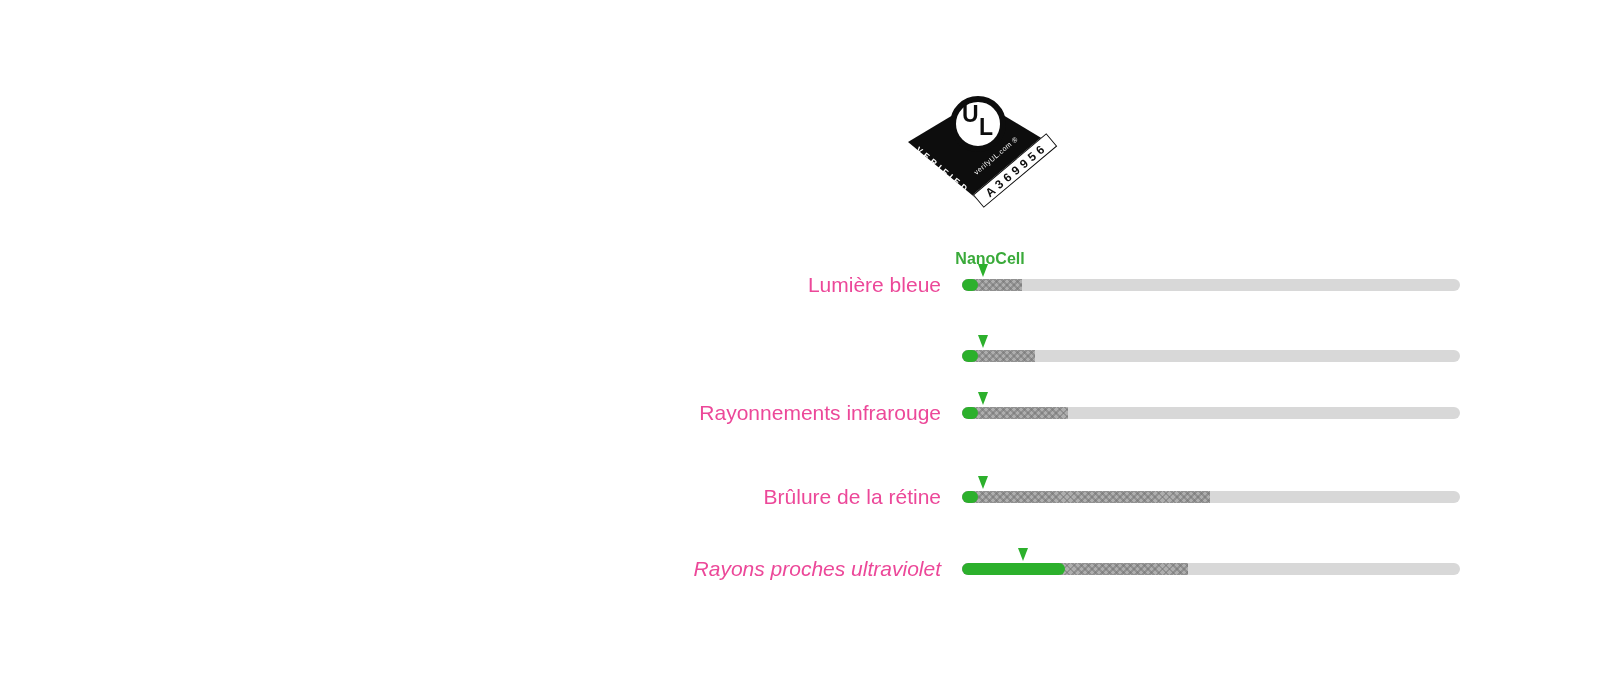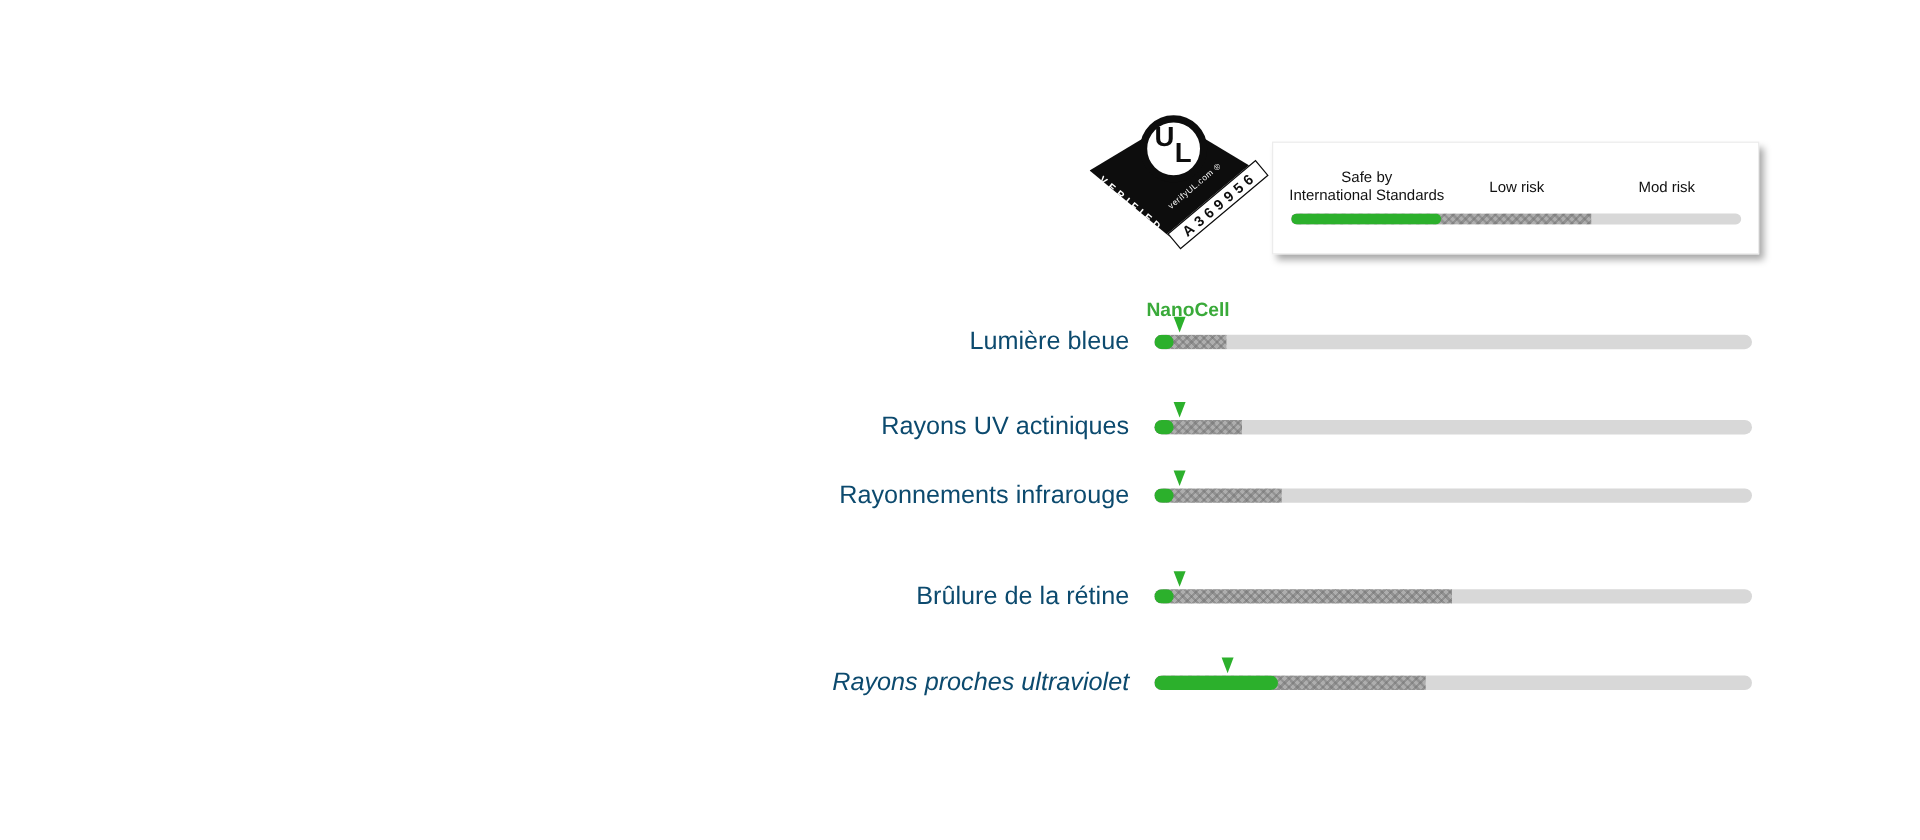--- a/index.html
+++ b/index.html
@@ -42,21 +42,21 @@
       repeating-linear-gradient(135deg, rgba(110,110,110,0.45) 0 2px, transparent 2px 5px);}
 
   
   .nanocell{position:absolute;left:930px;top:233px;width:120px;text-align:center;
            font-size:16px;font-weight:bold;color:var(--nanocell-green);margin-top:17px;}
 
   
   #rows{position:absolute;left:0;top:0;width:1600px;height:700px;}
   .row{position:absolute;left:0;width:1600px;height:72px;}
   .row-label{position:absolute;right:659px;top:0;height:72px;display:flex;align-items:center;
-           font-size:21px;color:#0c4a6e;white-space:nowrap;}
+           font-size:21px;color:#ec4899;white-space:nowrap;}
   .bar-wrap{position:absolute;left:962px;top:30px;width:498px;height:12px;}
   .track{position:absolute;inset:0;background:var(--track-gray);border-radius:6px;overflow:hidden;}
   .track .seg-hatch{position:absolute;left:0;top:0;bottom:0;}
   .track .seg-green{position:absolute;left:0;top:0;bottom:0;background:var(--green);border-radius:6px;}
   .marker{position:absolute;top:-15px;width:0;height:0;border-left:5px solid transparent;
            border-right:5px solid transparent;border-top:13px solid var(--green);transform:translateX(-50%);}
 </style>
 </head>
 <body>
 
@@ -71,49 +71,36 @@
     <div class="badge-band">
       <span>A369956</span>
     </div>
     <div class="badge-verified">VERIFIED</div>
     <div class="ul-circle">
       <span class="u">U</span>
       <span class="l">L</span>
     </div>
   </div>
 
-  <div class="legendbox">
-    <div class="leg-label leg-safe">
-      <span>Safe by</span><br>
-      <span>International Standards</span>
-    </div>
-    <div class="leg-label leg-low">Low risk</div>
-    <div class="leg-label leg-mod">Mod risk</div>
-    <div class="leg-bar">
-      <div class="seg-hatch"></div>
-      <div class="seg-green"></div>
-    </div>
-  </div>
 
   <div class="nanocell">NanoCell</div>
 
   <div id="rows">
   <div class="row" style="top: 249px;">
     <div class="row-label">Lumière bleue</div>
     <div class="bar-wrap">
       <div class="marker" style="left: 4.2%;"></div>
       <div class="track">
         <div class="seg-hatch" style="width: 12%;"></div>
         <div class="seg-green" style="width: 3.2%;"></div>
       </div>
     </div>
   </div>
 
   <div class="row" style="top: 320px;">
-    <div class="row-label">Rayons UV actiniques</div>
     <div class="bar-wrap">
       <div class="marker" style="left: 4.2%;"></div>
       <div class="track">
         <div class="seg-hatch" style="width: 14.7%;"></div>
         <div class="seg-green" style="width: 3.2%;"></div>
       </div>
     </div>
   </div>
 
   <div class="row" style="top: 377px;">

